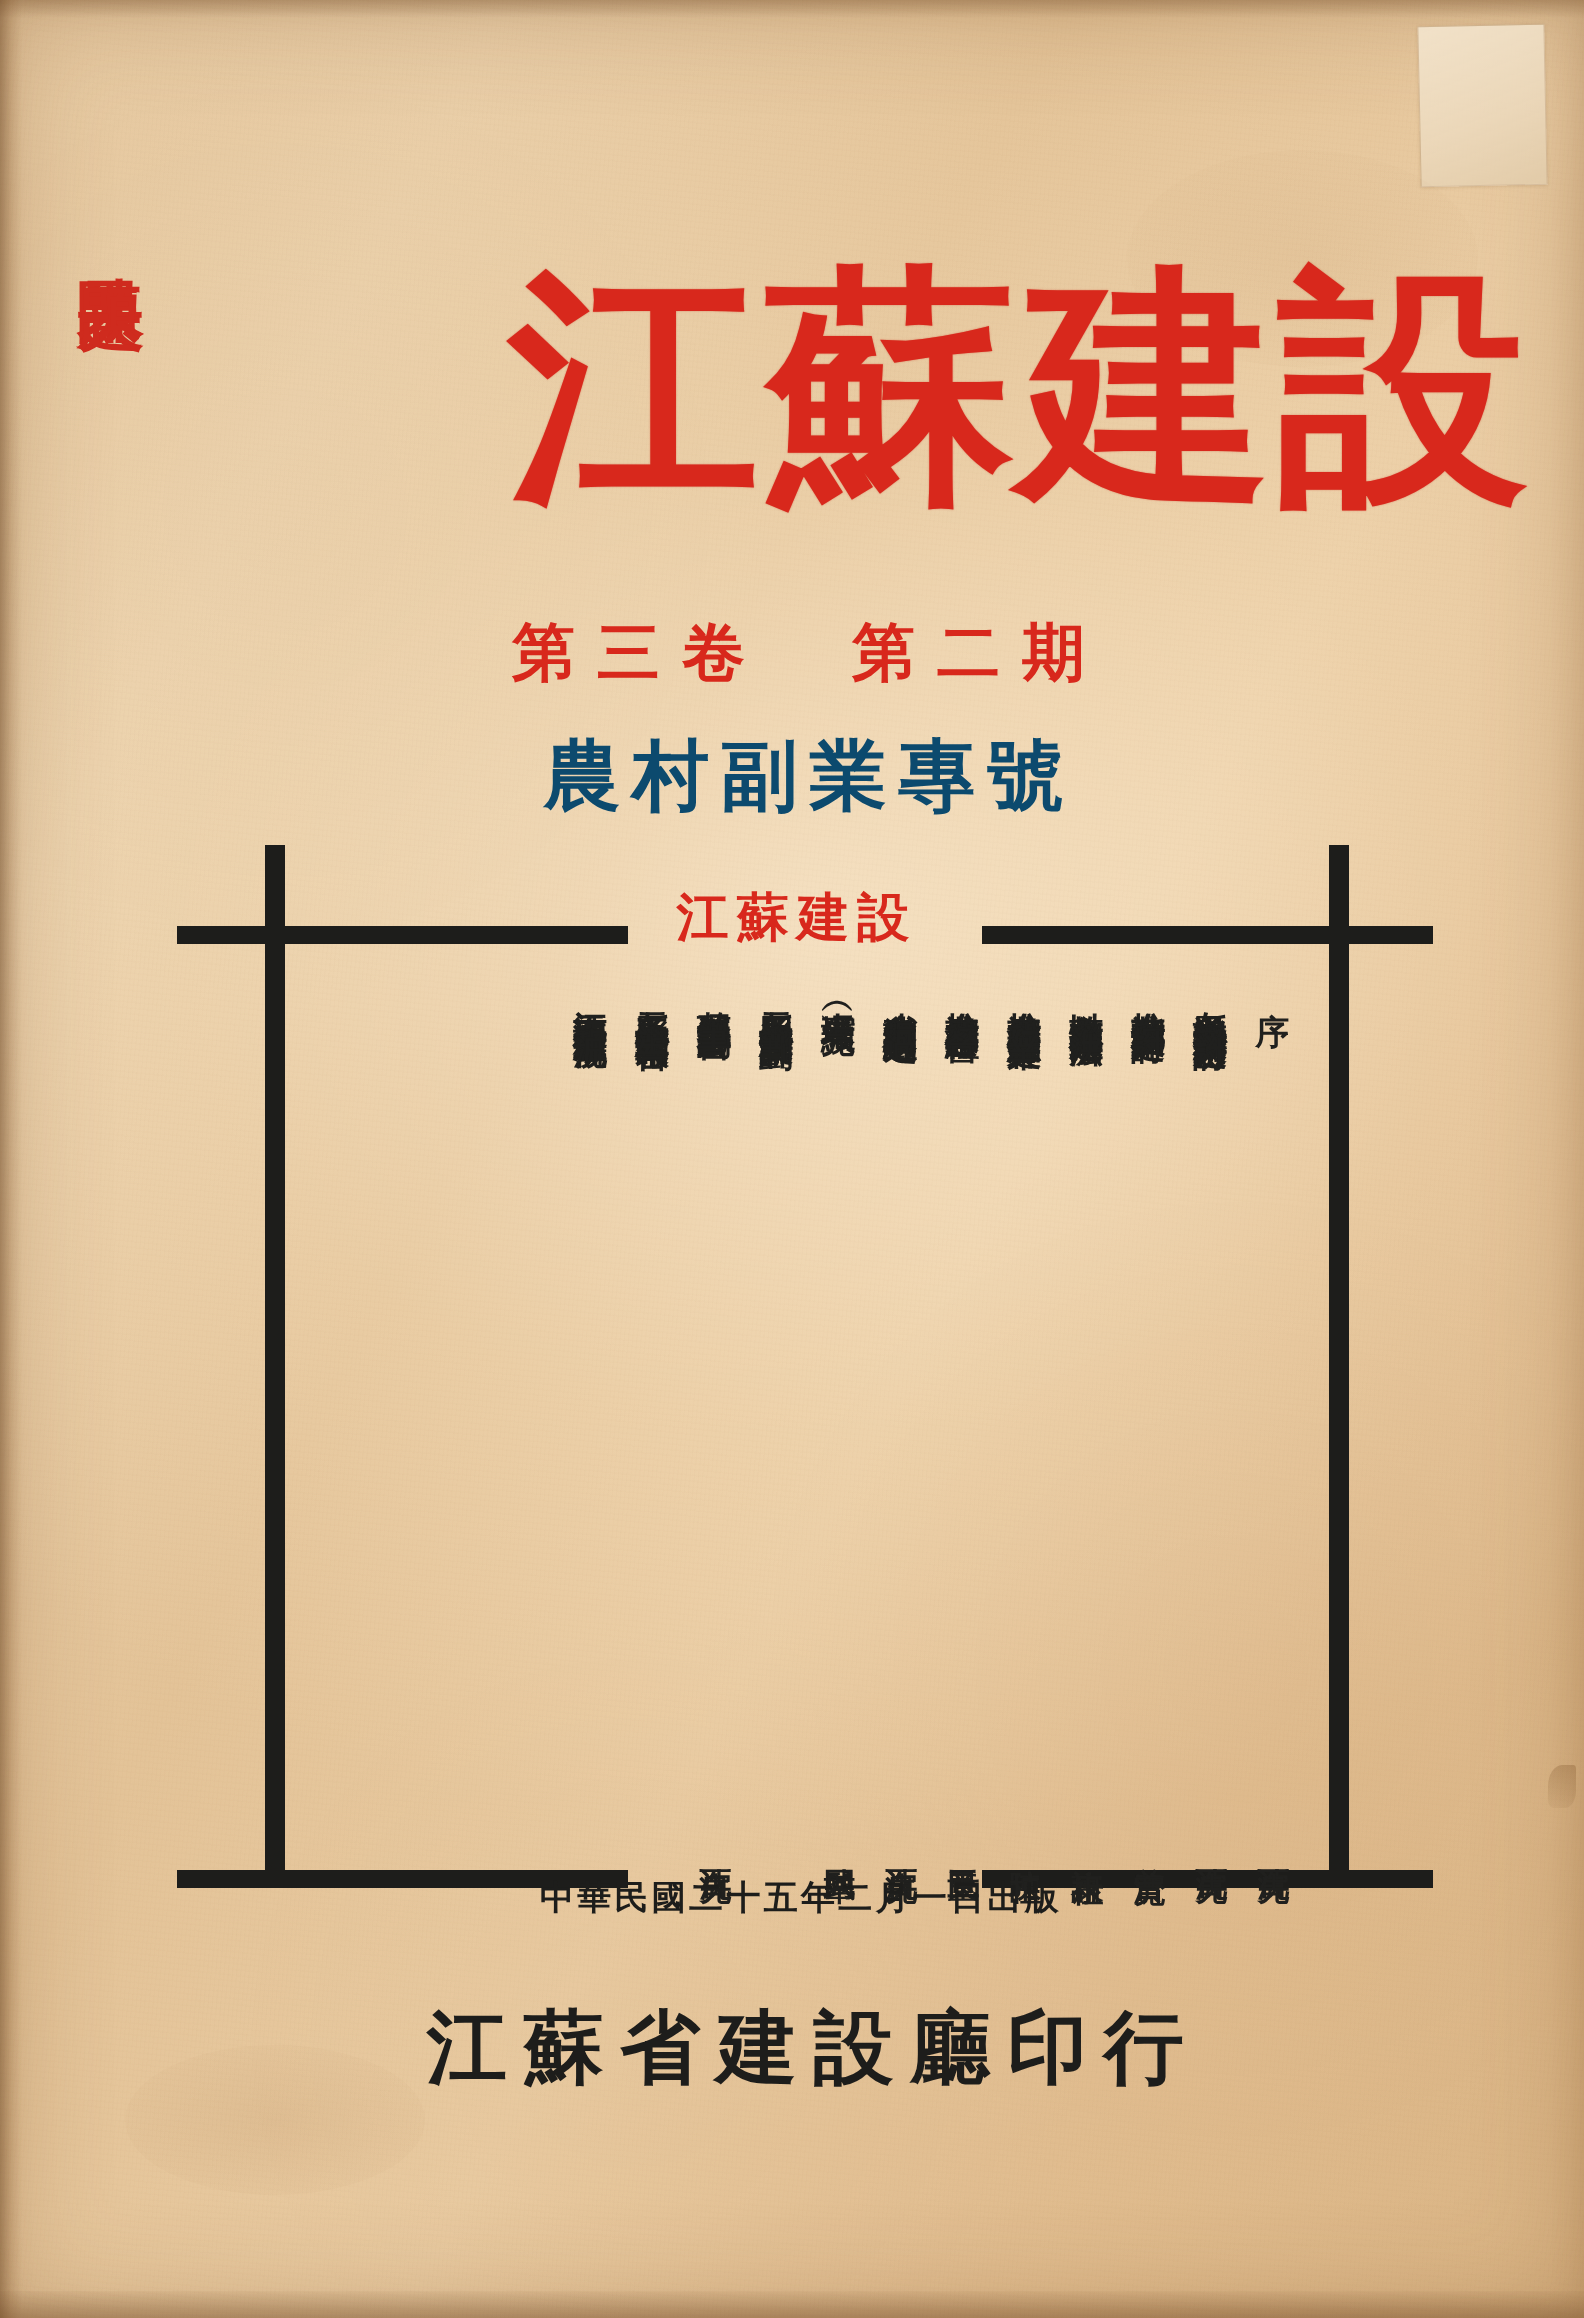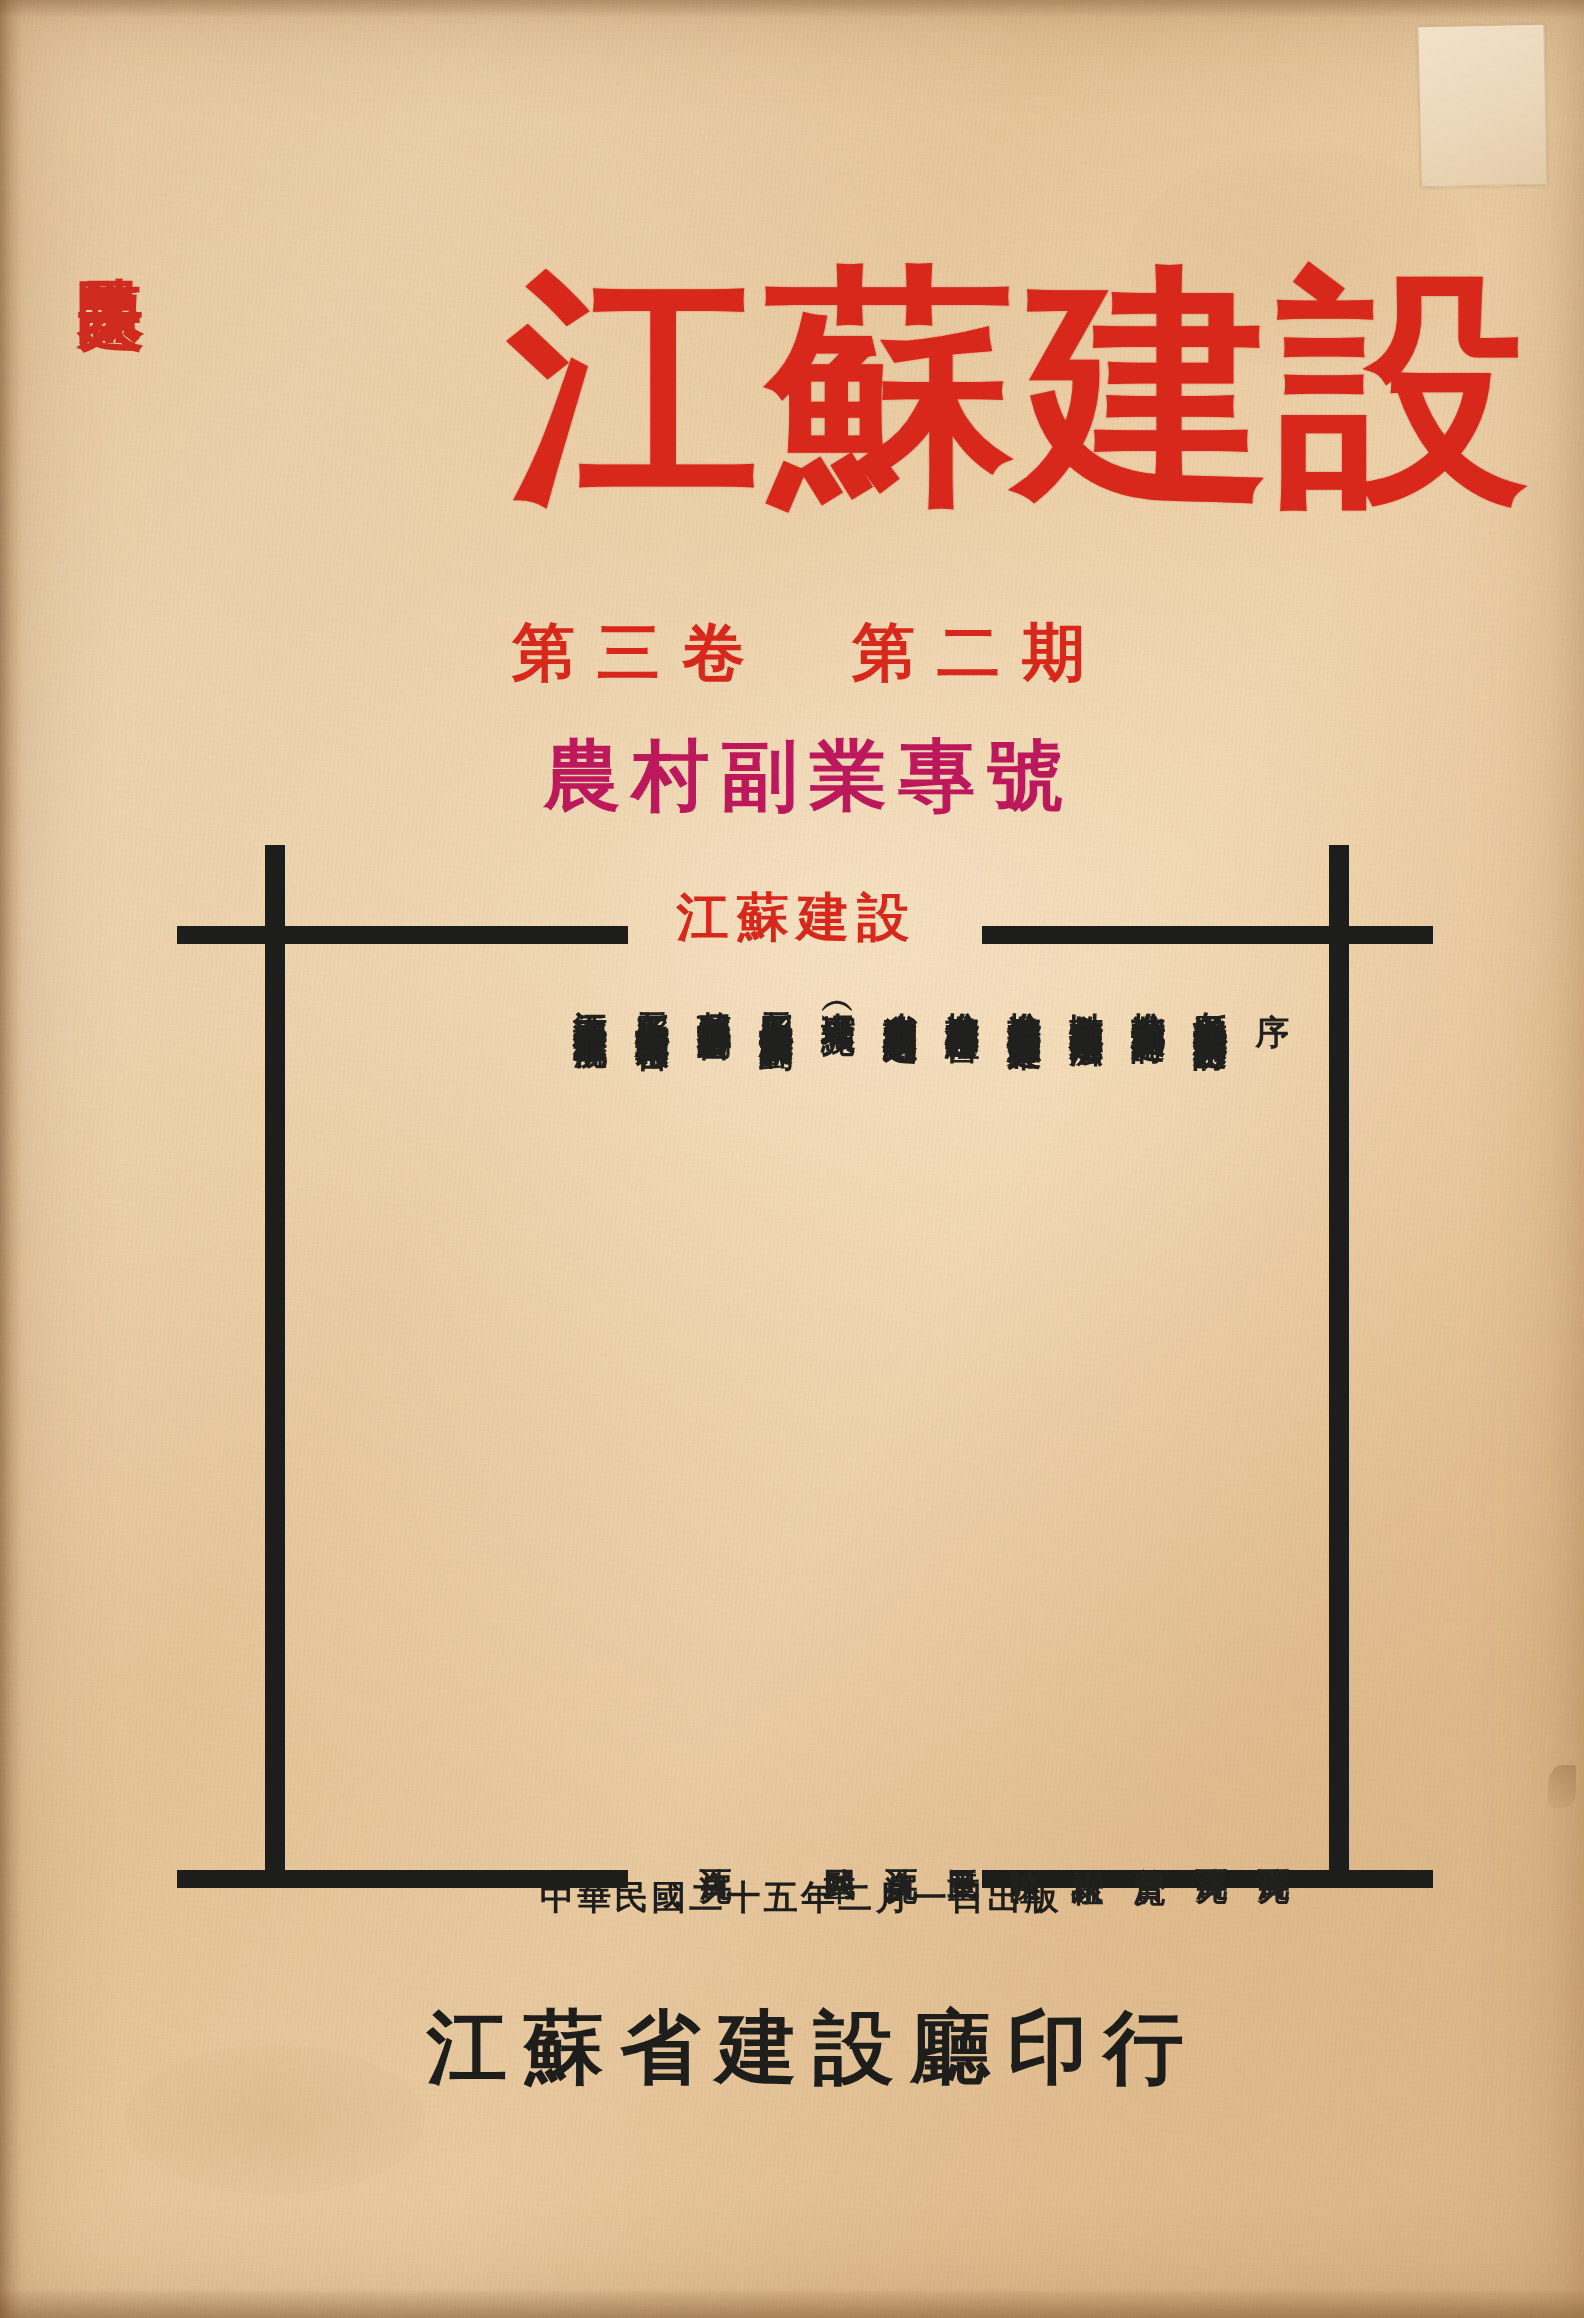--- a/index.html
+++ b/index.html
@@ -127,21 +127,21 @@
     line-height: 70px;
     font-weight: 700;
     text-align: center;
     direction: rtl;
     letter-spacing: 22px;
   }
   .special-line {
     position: absolute;
     left: 359px; top: 734px;
     width: 901px;
-    color: #be185d;
+    color: #0c4a6e;
     font-size: 77px;
     line-height: 83px;
     font-weight: 700;
     text-align: center;
     direction: rtl;
     letter-spacing: 11.7px;
   }
   .toc-heading {
     position: absolute;
     left: 601px; top: 889px;

